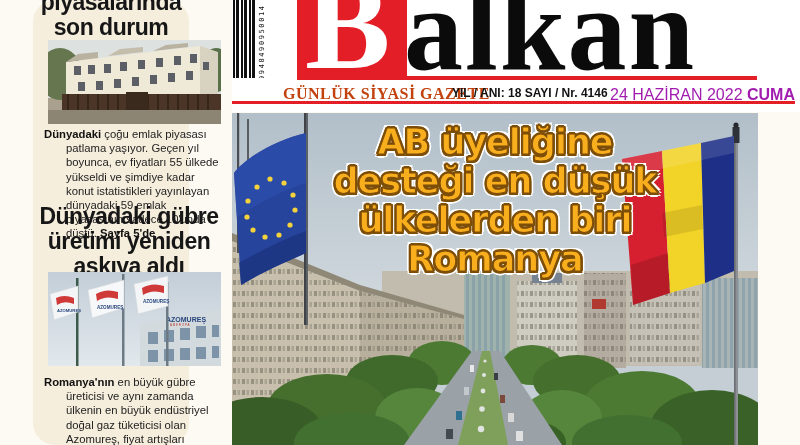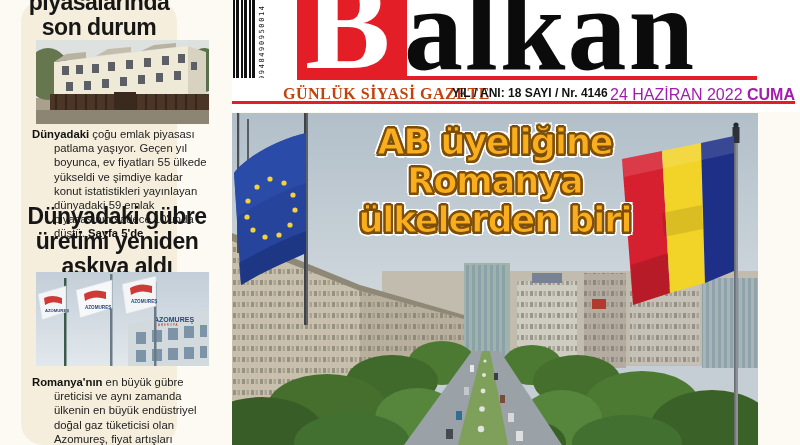--- a/index.html
+++ b/index.html
@@ -6,21 +6,21 @@
   html,body { width:800px; height:445px; overflow:hidden; }
   body {
     position:relative;
     background:#fcfaf3;
     font-family:"Liberation Sans", sans-serif;
     color:#1b1b1b;
   }
 
   
   .left-col {
-    position:absolute; left:21px; top:0; width:156px; height:445px;
+    position:absolute; left:33px; top:0; width:156px; height:445px;
     background:#f6eedd;
     border-radius:22px;
   }
   .cut-head-wrap { overflow:hidden; height:42px; }
   .story-head {
     font-family:"Liberation Sans", sans-serif;
     font-weight:bold; font-size:23px; line-height:25px;
     text-align:center; color:#161616; letter-spacing:-0.5px;
   }
   .story-head.cut { margin-top:-10px; }
@@ -375,16 +375,17 @@
       <polygon points="430,38 469,30 473,170 438,180" fill="#f2d327"></polygon>
       <polygon points="469,30 502,23 502,158 473,170" fill="#1d2f86"></polygon>
       <path d="M390,46 L502,23 L502,40 L392,64 Z" fill="#ffffff" opacity="0.12"></path>
       <path d="M401,192 L438,180 L436,140 L399,152 Z" fill="#000000" opacity="0.14"></path>
       <path d="M430,100 L470,92 L471,116 L432,124 Z" fill="#000000" opacity="0.10"></path>
     </g>
   </svg>
 
   <div class="main-headline">
     <span>AB üyeliğine</span>
+    <span>desteği en düşük</span>
+    <span>ülkelerden biri</span>
     <span>Romanya</span>
-    <span>ülkelerden biri</span>
   </div>
 </div>
 
 </body></html>

